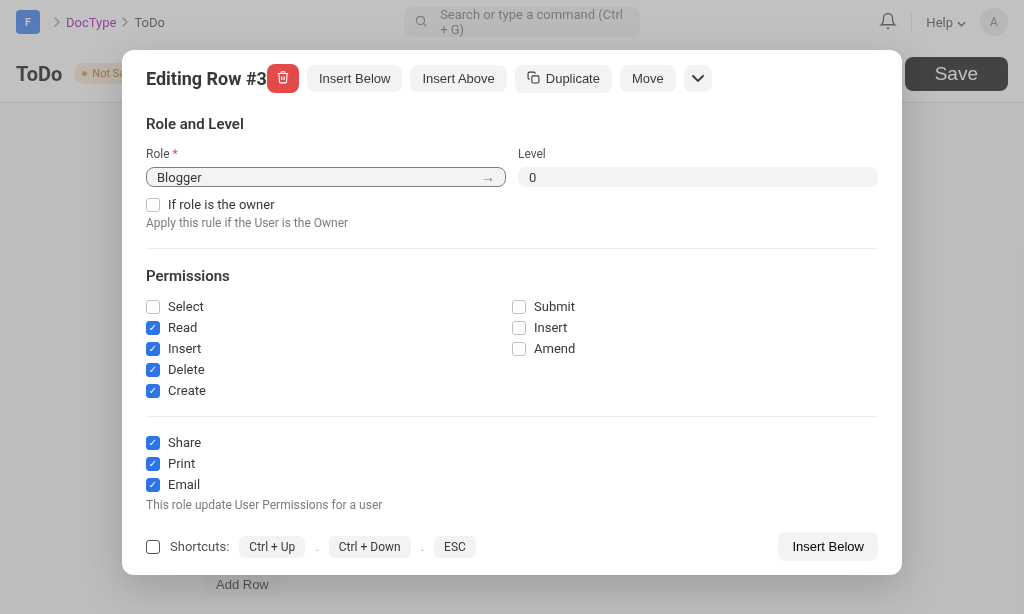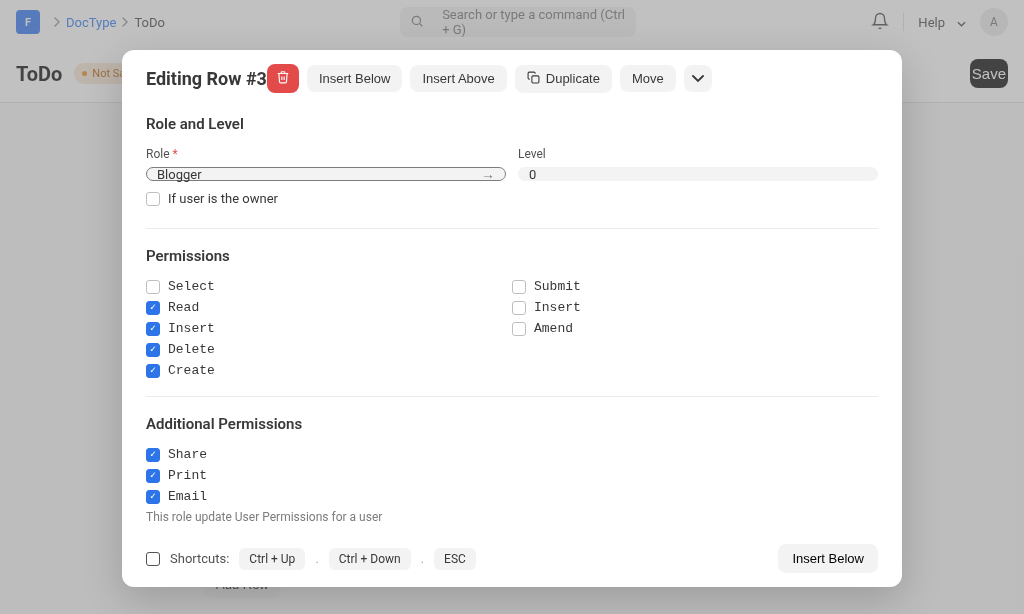--- a/index.html
+++ b/index.html
@@ -30,26 +30,26 @@
       margin-right: 8px;
     }
     .breadcrumb { display: flex; align-items: center; gap: 6px; color: #525252; }
     .breadcrumb span.sep { color: #9e9e9e; }
     .topbar-center { flex: 1; display:flex; justify-content:center; }
     .search-box {
       width: 236px; height: 30px;
       background: #f3f3f3;
       border-radius: 8px;
       display: flex; align-items: center;
-      padding: 0 10px; gap: 18px;
+      padding: 0 10px; gap: 12px;
       color: #7c7c7c;
     }
     .topbar-right { display:flex; align-items:center; gap: 14px; }
     .pipe { width:1px; height:18px; background:#e2e2e2; }
-    .help { display:flex; align-items:center; gap:12px; color:#525252; font-size:13px; }
+    .help { display:flex; align-items:center; gap:4px; color:#525252; font-size:13px; }
     .avatar {
       width:28px; height:28px; border-radius:50%;
       background:#ededed; color:#7c7c7c;
       display:flex; align-items:center; justify-content:center;
       font-size:12px;
     }
     
     .page-header {
       height: 58px;
       display:flex; align-items:center;
@@ -63,22 +63,22 @@
       font-size: 11px;
       background: #f7e8d7;
       color: #b86c1e;
       padding: 4px 8px;
       border-radius: 10px;
       display:flex; align-items:center; gap:5px;
     }
     .status-dot { width:5px; height:5px; border-radius:50%; background:#e89634; }
     .save-btn {
       background:#1b1b1b; color:#fff; border:none;
-      padding: 6px 2px; border-radius: 8px;
-      font-size: 15px;
+      padding: 6px 30px; border-radius: 8px;
+      font-size: 19px;
     }
     .body-area { background:#f7f7f7; height: calc(614px - 45px - 58px); }
 
     .add-row-btn {
       position:absolute; left:204px; bottom:16px;
       background:#f3f3f3; border:none;
       padding: 6px 12px; border-radius: 8px;
       font-size: 13px; color:#383838;
     }
     
@@ -114,21 +114,21 @@
     .icon-btn.danger { background:#e34b4b; color:#fff; }
     .caret-btn { padding: 6px 8px; }
     .modal-body { padding: 0 24px 10px 24px; }
     .section-title { font-size: 15px; font-weight: 600; margin: 10px 0 14px; }
     .two-col { display:flex; gap: 12px; }
     .field { flex:1; }
     .field label { font-size: 12px; color:#525252; display:block; margin-bottom: 6px; }
     .req { color:#d9534f; }
     .input-wrap {
       background:#f3f3f3; border:1px solid #7c7c7c; border-radius: 8px;
-      height: 14px; display:flex; align-items:center;
+      height: 20px; display:flex; align-items:center;
       padding: 0 10px;
       justify-content: center;
     }
     .input-wrap.nobord { border:1px solid transparent; }
     .input-wrap input {
       border:none; outline:none; background:transparent;
       font-size: 13px; color:#383838; flex:1;
       font-family: inherit;
     }
     .arrow-r { color:#7c7c7c; font-size:14px; }
@@ -140,21 +140,20 @@
       width:14px; height:14px; border:1.5px solid #bfbfbf; border-radius:3px;
       display:inline-flex; align-items:center; justify-content:center;
       background:#fff;
     }
     .check-row .box.on { background:#2c74e8; border-color:#2c74e8; color:#fff; }
     .check-row .box.on::after { content:"✓"; font-size:10px; line-height:1; }
     .help-text { font-size: 12px; color:#7c7c7c; margin-top:4px; }
     .hr { height:1px; background:#ebebeb; margin: 18px 0; }
     .perm-grid {
       display:flex;
-      font-family:Liberation Mono, monospace;
     }
     .perm-col { flex:1; display:flex; flex-direction:column; gap: 6px; }
     .perm-col .check-row { margin: 0; }
     .modal-footer {
       padding: 10px 24px 14px 24px;
       display:flex; align-items:center; justify-content:space-between;
     }
     .shortcuts { display:flex; align-items:center; gap: 10px; color:#525252; font-size:13px; }
     .kbd-icon {
       width:14px; height:14px; border:1.5px solid #525252; border-radius:3px;
@@ -177,21 +176,21 @@
 <body>
 
 <div class="topbar">
   <div class="logo">F</div>
   <span style="color:#9e9e9e; margin:0 6px;">
     <svg width="6" height="10" viewBox="0 0 6 10">
         <path d="M1 1 L5 5 L1 9" stroke="#9e9e9e" stroke-width="1.5" fill="none" stroke-linecap="round"></path>
       </svg>
   </span>
   <div class="breadcrumb">
-    <a style="color:#3b82f6; text-decoration:none; cursor:pointer;">DocType</a>
+    <a style="color:#a21caf; text-decoration:none; cursor:pointer;">DocType</a>
     <span class="sep">
       <svg width="6" height="10" viewBox="0 0 6 10">
           <path d="M1 1 L5 5 L1 9" stroke="#9e9e9e" stroke-width="1.5" fill="none" stroke-linecap="round"></path>
         </svg>
     </span>
     <a style="color:#525252; text-decoration:none; cursor:pointer;">ToDo</a>
   </div>
   <div class="topbar-center">
     <div class="search-box">
       <span>
@@ -279,22 +278,23 @@
       <div class="section-title">Role and Level</div>
       <div class="two-col">
         <div class="field">
           <label><span>Role</span> <span class="req">*</span></label>
           <div class="input-wrap">
             <input type="text" value="Blogger" style="">
             <span class="arrow-r">→</span>
           </div>
           <div class="check-row">
             <span class="box"></span>
-            <span>If user is the owner</span>
-          </div>
+            <span>If role is the owner</span>
+          </div>
+          <div class="help-text">Apply this rule if the User is the Owner</div>
         </div>
         <div class="field">
           <label>Level</label>
           <div class="input-wrap nobord">
             <input type="text" value="0" style="">
           </div>
         </div>
       </div>
 
       <div class="hr"></div>
@@ -334,21 +334,20 @@
             </div>
             <div class="check-row">
               <span class="box"></span>
               <span>Amend</span>
             </div>
           </div>
       </div>
 
       <div class="hr"></div>
 
-      <div class="section-title">Additional Permissions</div>
       <div class="perm-grid">
         <div class="perm-col" id="add-right">
             <div class="check-row">
               <span class="box on"></span>
               <span>Share</span>
             </div>
             <div class="check-row">
               <span class="box on"></span>
               <span>Print</span>
             </div>

